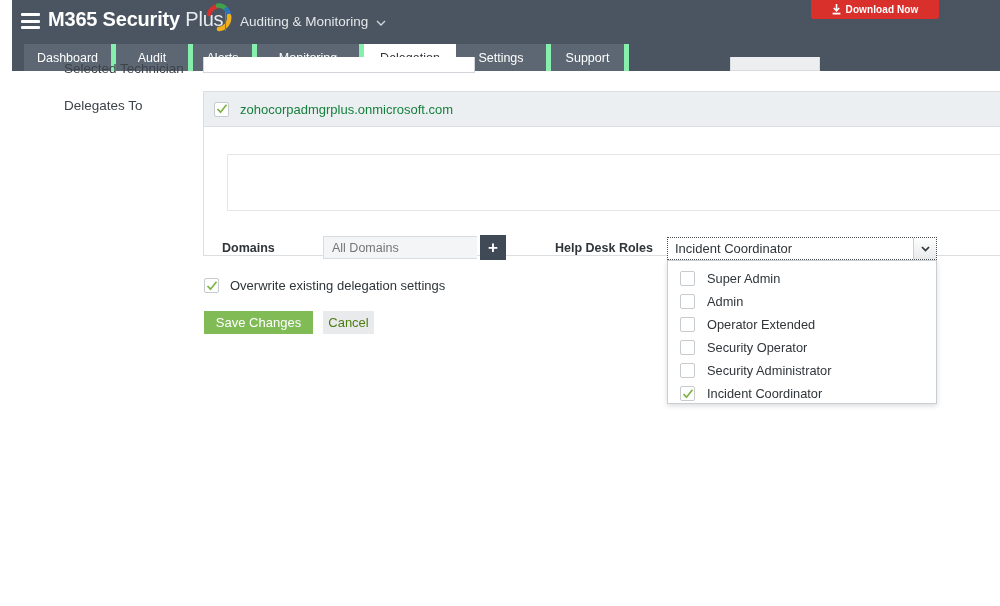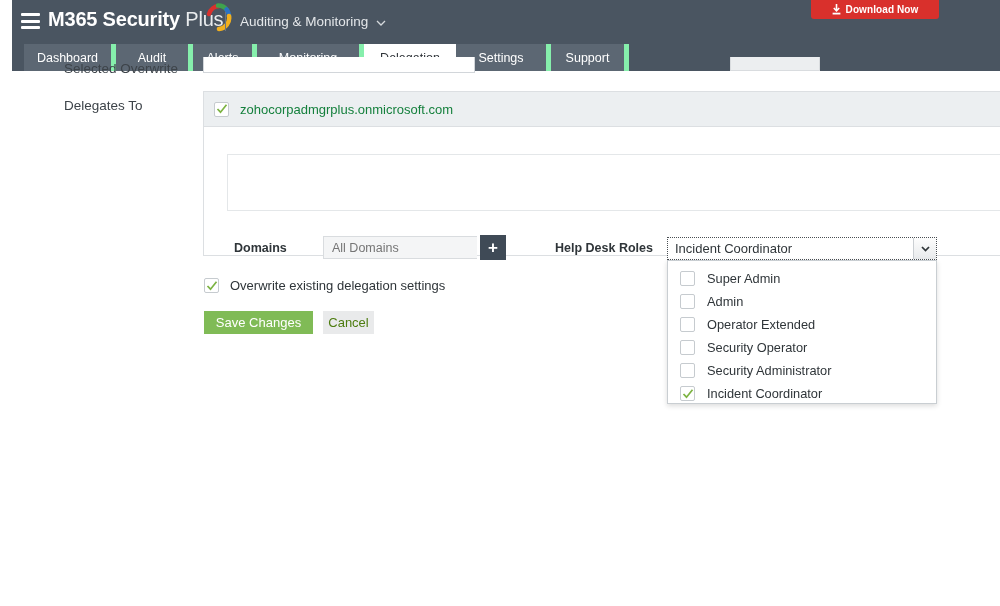--- a/index.html
+++ b/index.html
@@ -112,21 +112,21 @@
 
   
   .inner-box {
     position:absolute; left:23px; top:62px; width:810px; height:57px;
     border:1px solid #e4e7e9; background:#fff;
   }
   .fld-label {
     position:absolute; font-size:12.5px; font-weight:bold; color:#2f3539;
     white-space:nowrap;
   }
-  .lbl-domains { left:222px; top:170px; }
+  .lbl-domains { left:210px; top:170px; }
   .lbl-roles   { left:543px; top:170px; }
 
   .domain-input {
     position:absolute; left:311px; top:165px; width:154px; height:23px;
     background:#f4f5f6; border:1px solid #d9dcdf; border-right:none;
     font-size:12.5px; color:#9aa0a6;
     padding-left:8px; line-height:21px; font-family:"Liberation Sans", sans-serif;
     outline:none;
   }
   .domain-add {
@@ -249,21 +249,21 @@
       <div class="tab" style="left: 104px; width: 77px;">Audit</div>
       <div class="tab" style="left: 181px; width: 64px;">Alerts</div>
       <div class="tab" style="left: 245px; width: 107px;">Monitoring</div>
       <div class="tab active" style="left: 352px; width: 92px;">Delegation</div>
       <div class="tab" style="left: 444px; width: 95px;">Settings</div>
       <div class="tab" style="left: 539px; width: 78px;">Support</div>
     </div>
 
   <div class="content">
 
-    <div class="cut-row-label">Selected Overwrite</div>
+    <div class="cut-row-label">Selected Technician</div>
     <div class="cut-row-input"></div>
     <div class="cut-row-input2"></div>
 
     <div class="row-label">Delegates To</div>
 
     <div class="panel">
       <div class="panel-head">
         <span class="cb">
           <svg viewBox="0 0 12 12" width="12" height="12">
             <path d="M1.5 6 L4.5 9.2 L10.5 1.8" stroke="#7cb342" stroke-width="1.7" fill="none"></path>

